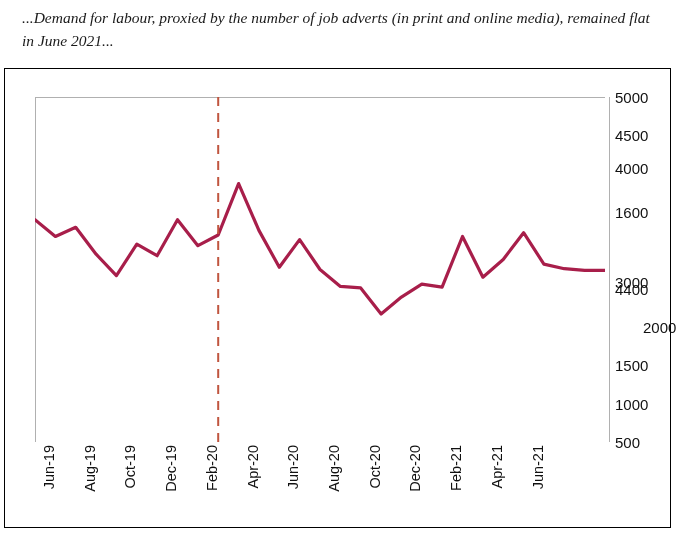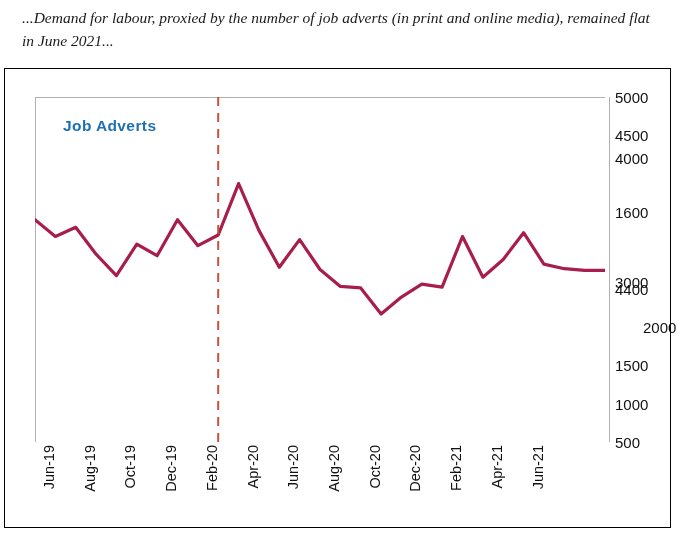--- a/index.html
+++ b/index.html
@@ -109,37 +109,36 @@
 </style>
 </head>
 <body>
 
 <div id="caption">...Demand for labour, proxied by the number of job adverts (in print and online media), remained flat in June 2021...</div>
 
 <div id="chart-frame">
 
   <div id="plot-outer">
     <div id="plot-box"></div>
-    <div id="series-label">Job Adverts</div>
     <svg id="svg-plot" width="570" height="345" viewBox="0 0 570 345">
       <polyline id="series-path" fill="none" stroke="#a81e4a" stroke-width="3.2" stroke-linejoin="round" stroke-linecap="round" points="0.0,122.7 20.4,139.5 40.7,130.3 61.1,157.2 81.4,178.6 101.8,147.2 122.1,158.7 142.5,122.7 162.9,148.7 183.2,138.0 203.6,86.6 223.9,133.4 244.3,170.2 264.6,142.6 285.0,172.5 305.4,189.4 325.7,190.9 346.1,217.0 366.4,200.1 386.8,187.1 407.1,190.1 427.5,139.5 447.9,180.2 468.2,162.5 488.6,135.7 508.9,167.1 529.3,171.7 549.6,173.3 570.0,173.3"></polyline>
       <line id="marker-line" x1="183.2" y1="0" x2="183.2" y2="345" stroke="#c0553f" stroke-width="2" stroke-dasharray="9 7"></line>
     </svg>
   </div>
 
   <div id="y-axis">
     <div class="axis-line"></div>
   <div class="ytick" style="top: 345px;">500</div>
       <div class="ytick" style="top: 306.667px;">1000</div>
       <div class="ytick" style="top: 268.333px;">1500</div>
       <div class="ytick" style="top: 230px; margin-left: 28px;">2000</div>
       <div class="ytick" style="top: 191.667px;">4400</div>
       <div class="ytick" style="top: 153.333px; margin-top: 32px;">3000</div>
       <div class="ytick" style="top: 115px;">1600</div>
-      <div class="ytick" style="top: 61px;">4000</div>
+      <div class="ytick" style="top: 71px;">4000</div>
       <div class="ytick" style="top: 38.3333px;">4500</div>
       <div class="ytick" style="top: 0px;">5000</div>
     </div>
 
   <div id="x-axis">
       <div class="xtick" style="left: 6px;">Jun-19</div>
       <div class="xtick" style="left: 46.7143px;">Aug-19</div>
       <div class="xtick" style="left: 87.4286px;">Oct-19</div>
       <div class="xtick" style="left: 128.143px;">Dec-19</div>
       <div class="xtick" style="left: 168.857px;">Feb-20</div>

